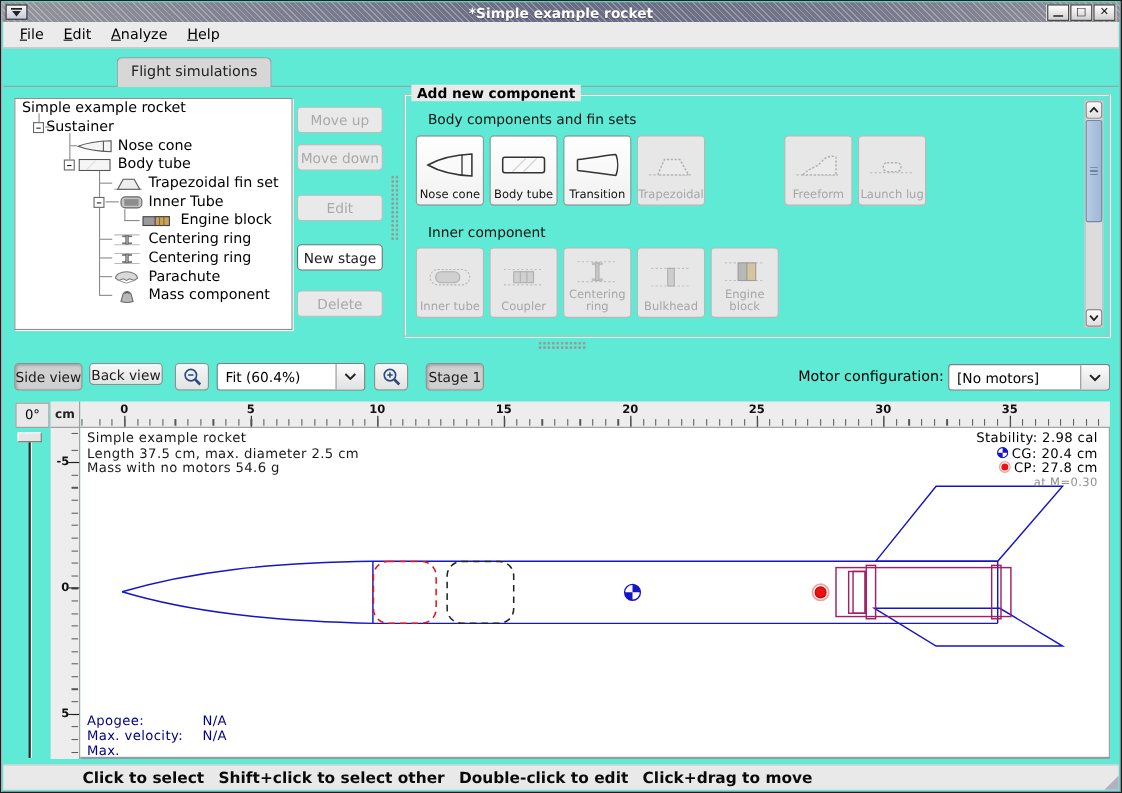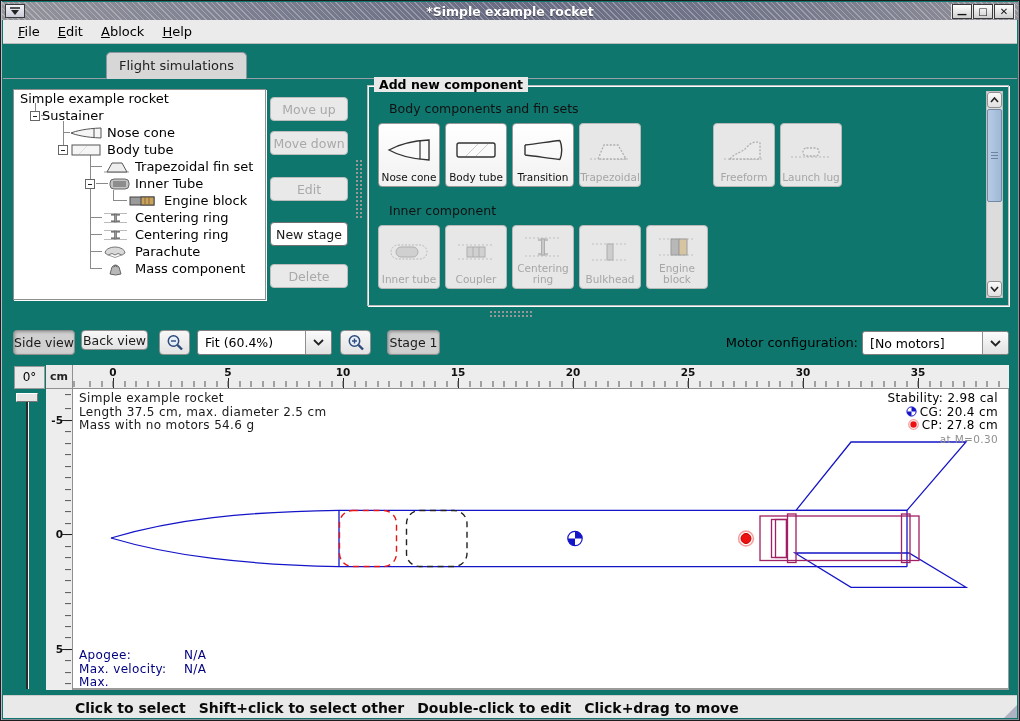--- a/index.html
+++ b/index.html
@@ -1,17 +1,17 @@
 <!DOCTYPE html>
 <html><head>
 <meta charset="utf-8">
 <style>
   * { margin:0; padding:0; box-sizing:border-box; }
   html,body { width:1020px; height:721px; background:#555; font-family:"DejaVu Sans",sans-serif; }
-  #app { position:absolute; top:0; left:0; width:1020px; height:721px; background:#0f766e;
+  #app { position:absolute; top:0; left:0; width:1020px; height:721px; background:#5eead4;
          border:1px solid #1d1d1d; box-shadow: inset 1px 0 0 #b9bcc9, inset -1px 0 0 #8a8d9a, inset 0 -1px 0 #8a8d9a; overflow:hidden; }
   .abs { position:absolute; }
 
   
   .titlebar { position:absolute; top:1px; left:1px; right:1px; height:18px;
     background:linear-gradient(90deg,#94949c 0%,#7c7e90 25%,#686b82 50%,#74768a 75%,#90909a 100%);
     }
   .titlebar .hatch { position:absolute; inset:0;
     background:repeating-linear-gradient(45deg, rgba(255,255,255,.28) 0 1px, rgba(0,0,0,0) 1px 4px); }
   .title-text { position:absolute; top:2px; left:0; right:0; text-align:center;
@@ -152,21 +152,21 @@
     <div class="winbtns">
       <div class="wbtn min">—</div>
       <div class="wbtn">□</div>
       <div class="wbtn">✕</div>
     </div>
   </div>
 
   <div class="menubar">
     <span class="menu-item"><span class="u">F</span><span>ile</span></span>
     <span class="menu-item"><span class="u">E</span><span>dit</span></span>
-    <span class="menu-item"><span class="u">A</span><span>block</span></span>
+    <span class="menu-item"><span class="u">A</span><span>nalyze</span></span>
     <span class="menu-item"><span class="u">H</span><span>elp</span></span>
   </div>
 
   <div class="tabsrow">
     <div class="baseline"></div>
     <div class="tab unsel">Flight simulations</div>
   </div>
 
   <div class="treepanel">
 

